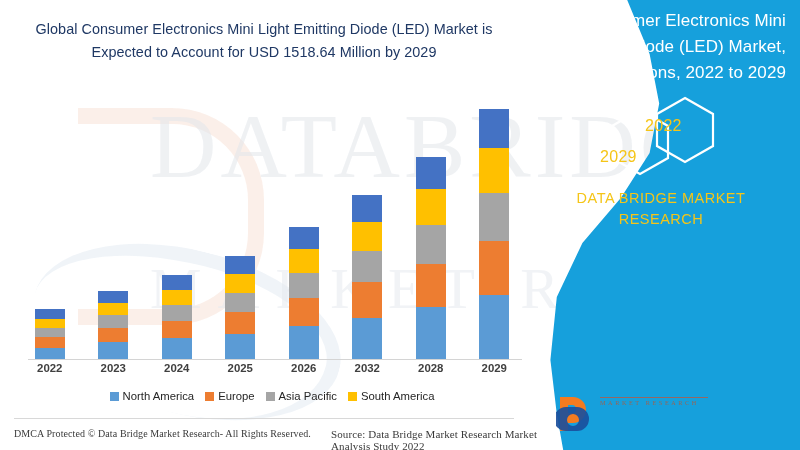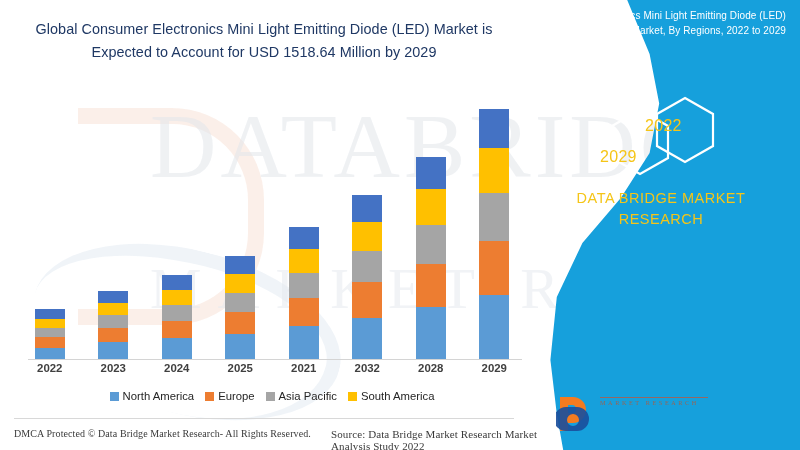--- a/index.html
+++ b/index.html
@@ -15,21 +15,21 @@
   .blue-panel{
     position:absolute;top:0;right:0;width:320px;height:450px;
     background:#16A0DC;
     clip-path: polygon(100% 0, 100% 100%, 26% 100%, 24% 92%, 22% 80%,
                24% 66%, 32% 54%, 44% 44%, 53% 34%, 56% 23%, 53% 12%, 46% 0);
     z-index:3;
   }
   .panel-title{
     position:absolute;top:8px;right:14px;width:282px;
     text-align:right;color:#ffffff;
-    font-size:10px;line-height:1.52;letter-spacing:.1px;
+    font-size:17px;line-height:1.52;letter-spacing:.1px;
     z-index:6;
   }
 
   
   .hex-wrap{position:absolute;top:96px;right:0;width:320px;height:110px;z-index:6;}
   .hexsvg{position:absolute;top:0;left:0;}
   .hex-label{
     position:absolute;color:#F5C518;font-size:16px;font-weight:400;
     letter-spacing:.3px;
   }
@@ -206,21 +206,21 @@
             </div>
           </div>
         </div>
     </div>
 
     <div class="xaxis" id="xaxis">
         <div class="xtick">2022</div>
         <div class="xtick">2023</div>
         <div class="xtick">2024</div>
         <div class="xtick">2025</div>
-        <div class="xtick">2021</div>
+        <div class="xtick">2026</div>
         <div class="xtick">2032</div>
         <div class="xtick">2028</div>
         <div class="xtick">2029</div>
       </div>
 
     <div class="legend" id="legend">
         <div class="lg-item">
           <span class="lg-box" style="background: rgb(91, 155, 213);"></span>
           <span class="lg-label">North America</span>
         </div>

